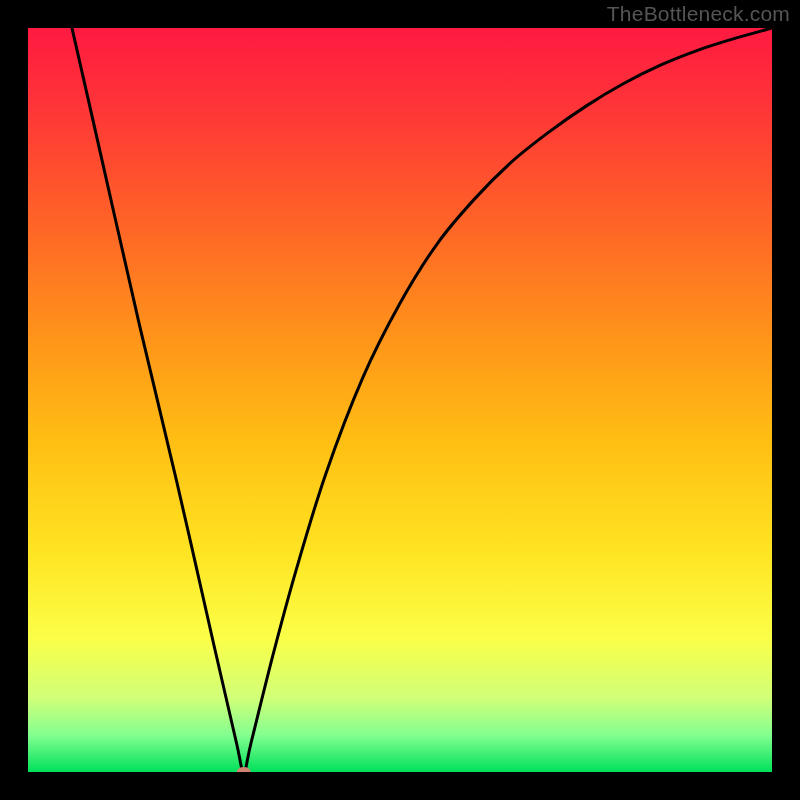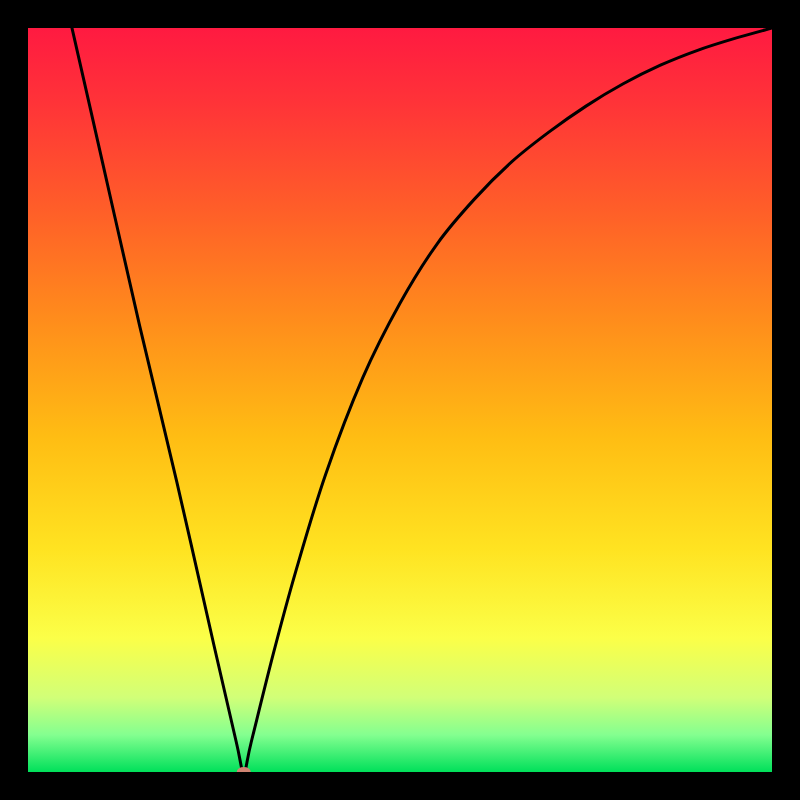--- a/index.html
+++ b/index.html
@@ -63,14 +63,15 @@
         </clipPath>
       </defs>
       <rect x="0" y="0" width="744" height="744" fill="url(#bg-grad)"></rect>
       <g clip-path="url(#plot-clip)">
         <path id="curve-path" d="M 0 -186 C 6.2 -159.96, 24.800000000000004 -83.08000000000001, 37.2 -29.75999999999999 C 49.6 23.560000000000024, 62.00000000000001 79.36000000000007, 74.4 133.92000000000007 C 86.80000000000001 188.48000000000008, 99.19999999999999 244.28000000000003, 111.6 297.6 C 124 350.92, 136.4 400.52, 148.8 453.84 C 161.20000000000002 507.15999999999997, 176.07999999999998 574.12, 186 617.52 C 195.92000000000002 660.92, 203.36 693.16, 208.32000000000002 714.24 C 213.28000000000003 735.32, 213.28 744, 215.76 744 C 218.23999999999998 744, 218.23999999999998 734.08, 223.2 714.24 C 228.16 694.4, 238.08 653.48, 245.52 624.96 C 252.96 596.44, 259.15999999999997 572.88, 267.84 543.12 C 276.52 513.36, 286.44 478.64, 297.6 446.4 C 308.76000000000005 414.15999999999997, 322.40000000000003 378.2, 334.8 349.68 C 347.2 321.16, 359.6 297.59999999999997, 372 275.28 C 384.4 252.95999999999998, 396.80000000000007 233.11999999999998, 409.20000000000005 215.76 C 421.6 198.4, 434 184.76, 446.4 171.12 C 458.79999999999995 157.48000000000002, 471.20000000000005 145.08000000000007, 483.6 133.92000000000007 C 496 122.76000000000006, 508.4 113.45999999999998, 520.8 104.15999999999997 C 533.1999999999999 94.85999999999996, 545.6 86.18, 558 78.12 C 570.4 70.06, 582.8000000000001 62.61999999999995, 595.2 55.799999999999955 C 607.6 48.97999999999996, 620 42.78000000000003, 632.4 37.200000000000045 C 644.8 31.62000000000006, 657.2 26.78400000000005, 669.6 22.32000000000005 C 682 17.85600000000005, 694.4 14.136000000000061, 706.8 10.416000000000054 C 719.1999999999999 6.696000000000046, 737.8 1.7360000000000089, 744 0" stroke="#000" stroke-width="3" fill="none" stroke-linecap="round" stroke-linejoin="round"></path>
         <ellipse id="min-marker" cx="215.76" cy="744" rx="7" ry="5" fill="#cf8472"></ellipse>
       </g>
     </svg>
   </div>
 
+  <div class="watermark">TheBottleneck.com</div>
 
 </div>
 
 </body></html>

